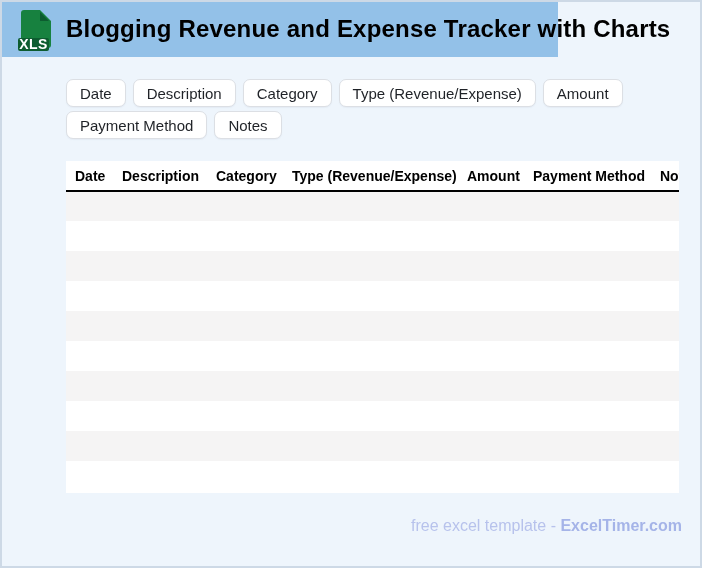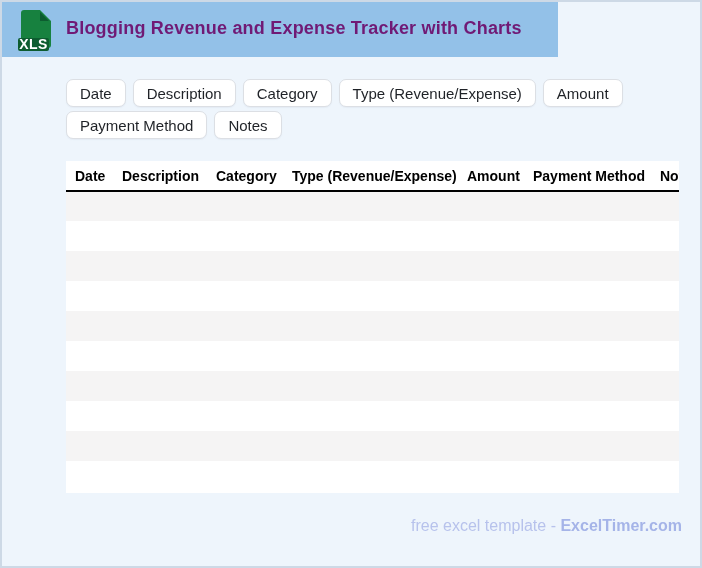--- a/index.html
+++ b/index.html
@@ -55,22 +55,22 @@
   .xls-band{
     position:absolute;left:-3px;top:28px;
     width:31px;height:13px;
     background:var(--icon-dark-green);
     border-radius:2px;
     color:#ffffff;font-size:14px;font-weight:bold;letter-spacing:.5px;
     display:flex;align-items:center;justify-content:center;
   }
   .app-title{
     margin-left:15px;
-    color:#701a75;
-    font-size:18px;font-weight:600;
+    color:#000000;
+    font-size:24px;font-weight:600;
     letter-spacing:.2px;
     white-space:nowrap;
   }
   
   .chips{
     margin:22px 0 0 66px;
     width:614px;
     display:flex;flex-wrap:wrap;
     gap:4px 7px;
   }

